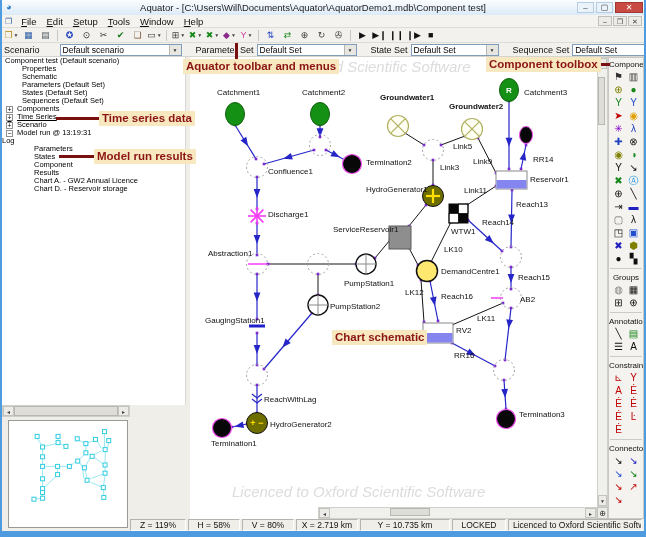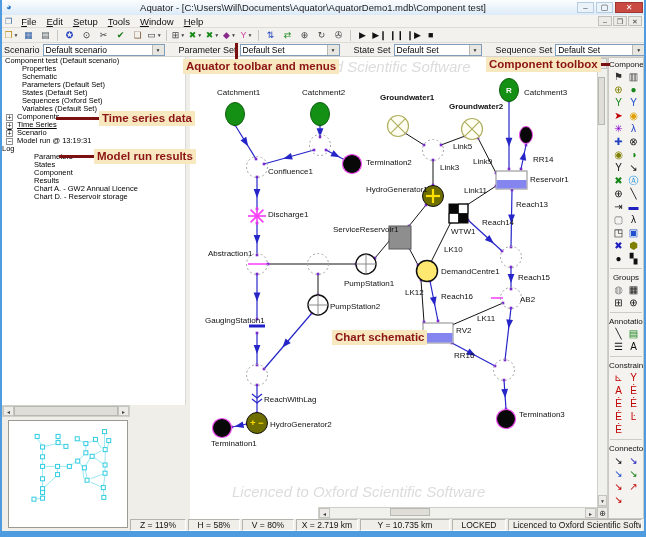--- a/index.html
+++ b/index.html
@@ -117,21 +117,21 @@
       <span class="tsep"></span>
       <span class="tbtn"><span style="color: rgb(17, 17, 17);">▶</span></span>
       <span class="tbtn"><span style="color: rgb(17, 17, 17);">▶❙</span></span>
       <span class="tbtn"><span style="color: rgb(17, 17, 17);">❙❙</span></span>
       <span class="tbtn"><span style="color: rgb(17, 17, 17);">❙▶</span></span>
       <span class="tbtn"><span style="color: rgb(17, 17, 17);">■</span></span>
     </div>
   <div class="toolbar2" id="toolbar2">
       <div class="selgroup">
         <span class="sellabel">Scenario</span>
-        <div class="combo" style="width: 122px;">
+        <div class="combo" style="width: 122px; margin-left: 17px;">
           <span class="val">Default scenario</span>
           <span class="cbtn">▼</span>
         </div>
       </div>
       <div class="selgroup">
         <span class="sellabel">Parameter Set</span>
         <div class="combo" style="width: 100px;">
           <span class="val">Default Set</span>
           <span class="cbtn">▼</span>
         </div>
@@ -162,24 +162,21 @@
       <div class="trow" style="padding-left: 20px;">
         <span class="tlabel">Schematic</span>
       </div>
       <div class="trow" style="padding-left: 20px;">
         <span class="tlabel">Parameters (Default Set)</span>
       </div>
       <div class="trow" style="padding-left: 20px;">
         <span class="tlabel">States (Default Set)</span>
       </div>
       <div class="trow" style="padding-left: 20px;">
-        <span class="tlabel">Sequences (Oxford Set)</span>
-      </div>
-      <div class="trow" style="padding-left: 20px;">
-        <span class="tlabel">Variables (Default Set)</span>
+        <span class="tlabel">Sequences (Default Set)</span>
       </div>
       <div class="trow" style="padding-left: 4px;">
         <span class="expander">+</span>
         <span class="tlabel">Components</span>
       </div>
       <div class="trow" style="padding-left: 4px; text-decoration: underline;">
         <span class="expander">+</span>
         <span class="tlabel">Time Series</span>
       </div>
       <div class="trow" style="padding-left: 4px;">

